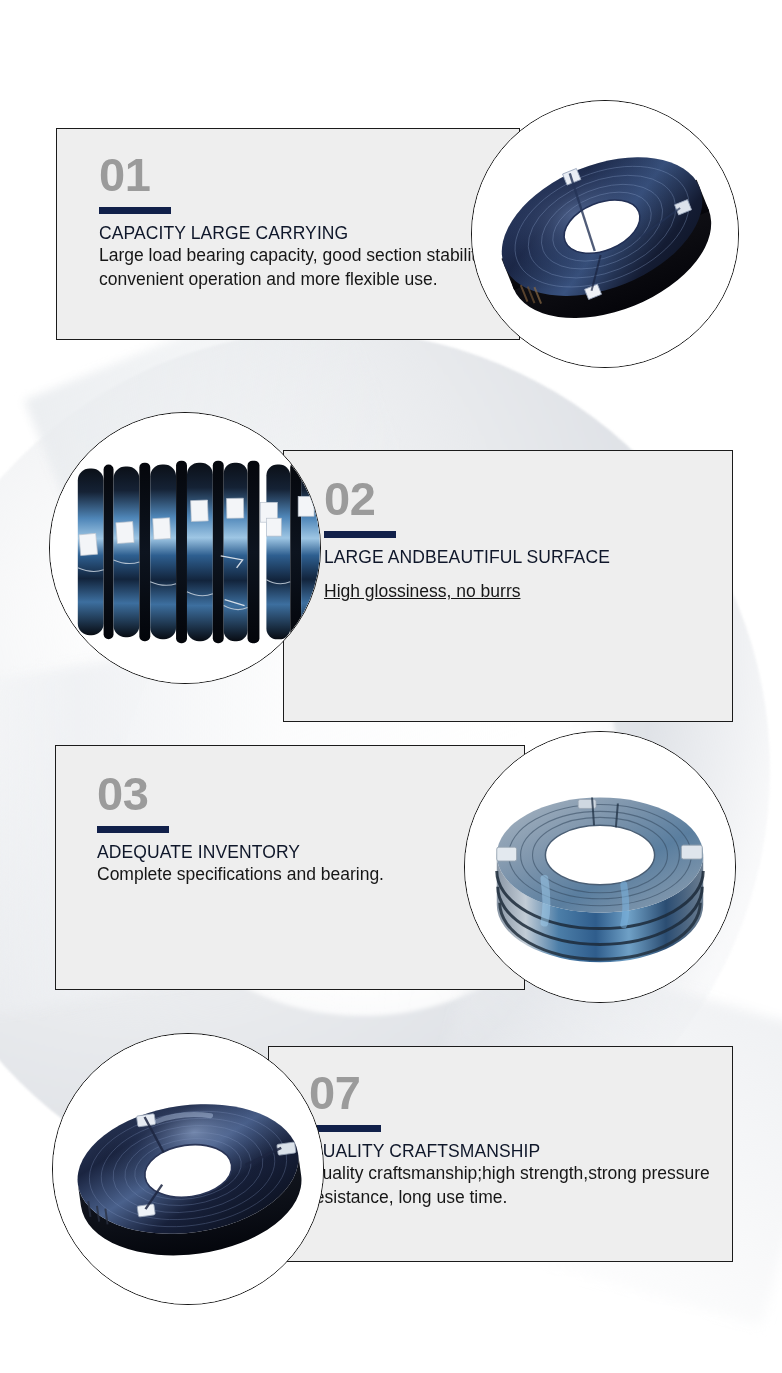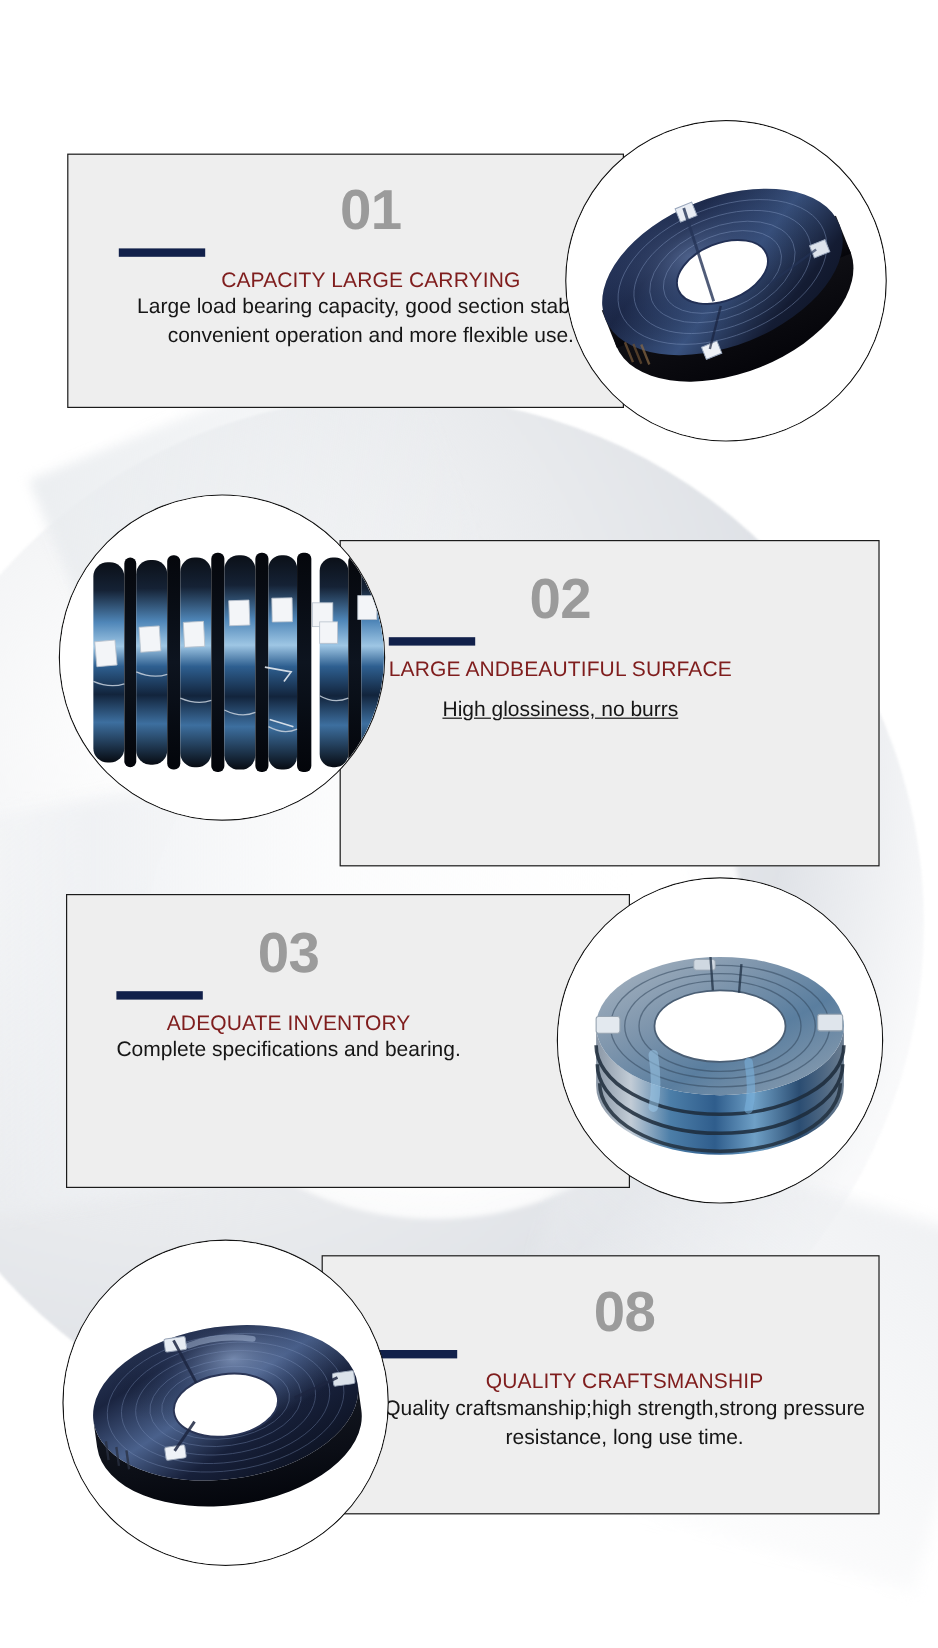--- a/index.html
+++ b/index.html
@@ -103,42 +103,41 @@
   .card {
     position: absolute;
     background: #eeeeee;
     border: 1.3px solid #1b1b1b;
   }
 
   .card-body {
     position: absolute;
     top: 0;
     left: 0;
-    text-align: center;
   }
 
   .num {
     font-size: 47px;
     font-weight: 700;
     color: #9b9b9b;
     line-height: 1.0;
     letter-spacing: -0.5px;
   }
 
   .rule {
     width: 72px;
     height: 7px;
     background: #11204a;
     margin-top: 9px;
     margin-bottom: 8px;
   }
 
   .title {
     font-size: 17.5px;
-    color: #7f1d1d;
+    color: #0f172a;
     line-height: 1.28;
     letter-spacing: 0.1px;
     font-weight: 400;
   }
 
   .desc {
     font-size: 17.5px;
     color: #161616;
     line-height: 1.33;
     font-weight: 400;
@@ -391,21 +390,21 @@
             <path d="M18 -70 L16 -46"></path>
           </g>
         </g>
       </svg>
     </div>
   </section>
 
   <section id="row4">
     <div class="card">
       <div class="card-body">
-        <div class="num">08</div>
+        <div class="num">07</div>
         <div class="rule"></div>
         <div class="title">QUALITY CRAFTSMANSHIP</div>
         <div class="desc">Quality craftsmanship;high strength,strong pressure resistance, long use time.</div>
       </div>
     </div>
 
     <div class="photo">
       <svg viewBox="0 0 272 272" xmlns="http://www.w3.org/2000/svg">
         <defs>
           <linearGradient id="g4face" x1="0.1" y1="0" x2="0.9" y2="1">

